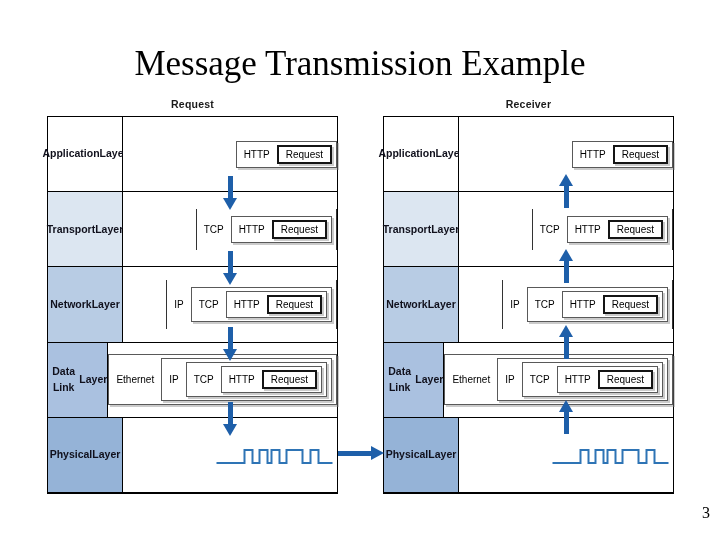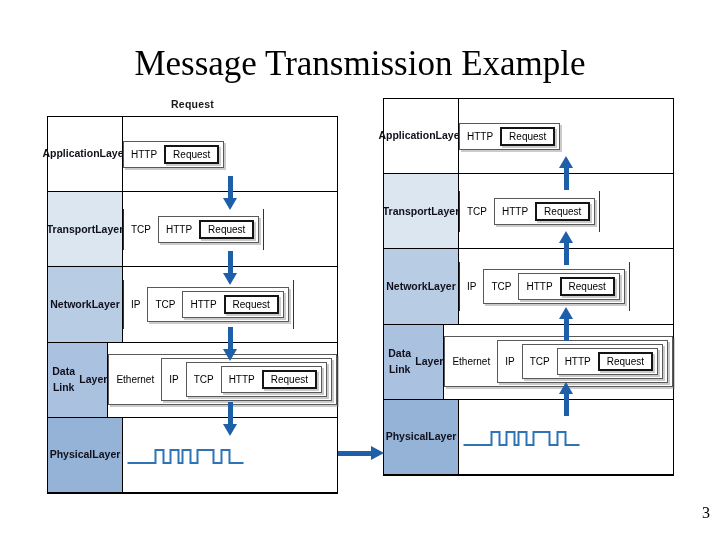--- a/index.html
+++ b/index.html
@@ -20,21 +20,21 @@
     position:relative; border:1px solid #000; height:376px;
     display:flex; flex-direction:column; background:#fff;
   }
   .layer-row { flex:1; display:flex; border-bottom:1px solid #000; min-height:0; }
   .layer-row:last-child { border-bottom:none; }
   .layer-label-cell {
     width:74px; border-right:1px solid #000; display:flex; 
     justify-content:center; align-items:center; text-align:center;
     font-weight:bold; font-size:10.5px; line-height:1.45; color:#10101c;
   }
-  .layer-content { flex:1; display:flex; align-items:center; justify-content:flex-start; }
+  .layer-content { flex:1; display:flex; align-items:center; justify-content:flex-end; }
 
   
   .pkt {
     display:inline-flex; align-items:center; background:#fff;
     border:1px solid #595959; padding:3px 4px;
     box-shadow:2px 2px 0 rgba(140,140,140,.45);
     font-size:10px; color:#000; white-space:nowrap;
   }
   .pkt-label { padding:0 3px; }
   .pkt-core {
@@ -182,20 +182,21 @@
             <div class="arrow-stem"></div>
             <div class="arrow-head-down"></div>
           </div>
           <div class="arrow-v" style="left: 175px; top: 285px;">
             <div class="arrow-stem"></div>
             <div class="arrow-head-down"></div>
           </div>
         </div>
       </div>
       <div class="col-group" style="left: 383px;">
+        <div class="col-header">Receiver</div>
         <div class="layer-table">
           <div class="layer-row" style="background: rgb(255, 255, 255);">
             <div class="layer-label-cell" style="background: rgb(255, 255, 255);">
               <span>Application</span>
               <span>Layer</span>
             </div>
             <div class="layer-content" style="background: rgb(255, 255, 255);">
               <div class="pkt">
                 <span class="pkt-label">HTTP</span>
                 <div class="pkt-core">

